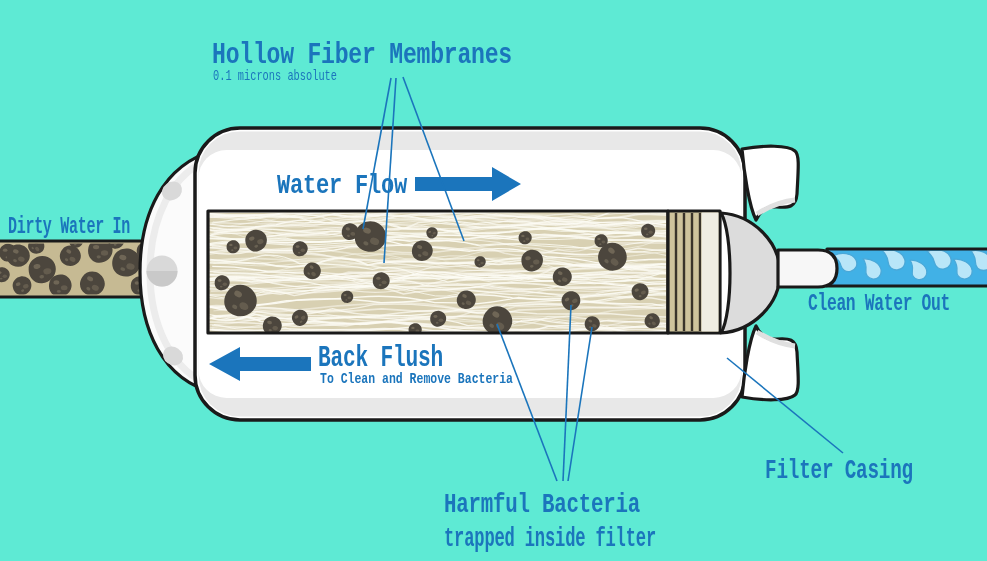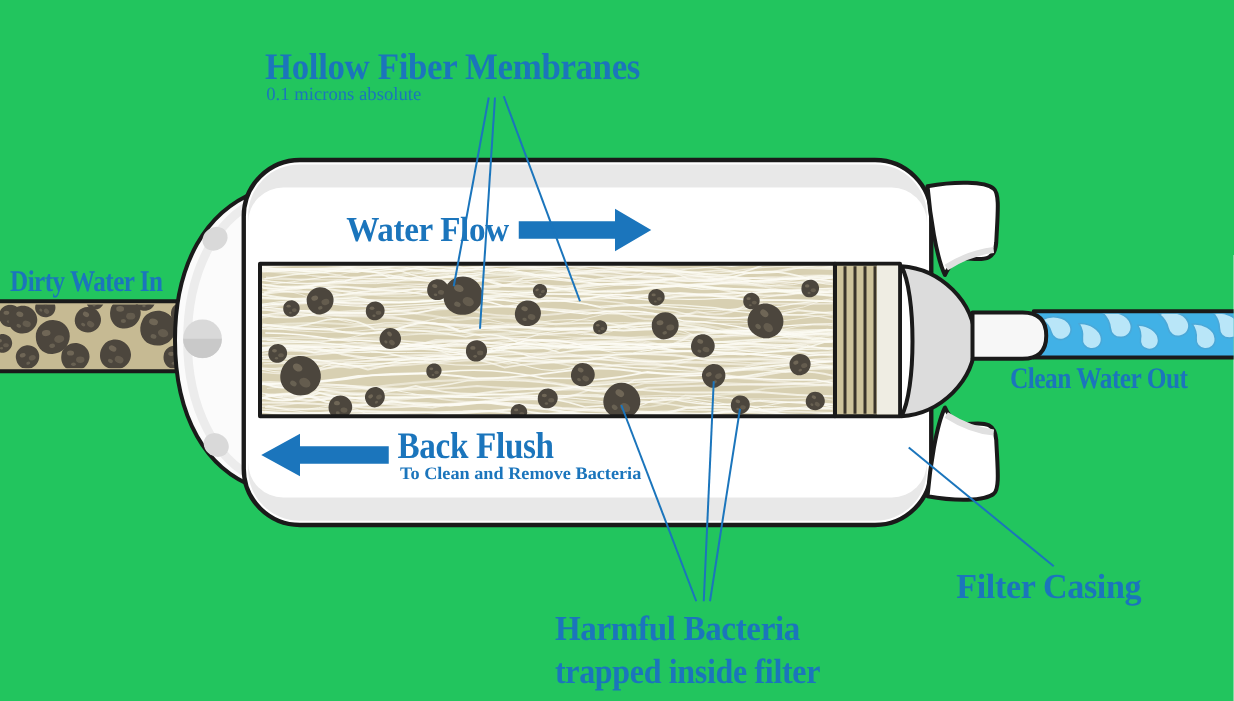--- a/index.html
+++ b/index.html
@@ -1,17 +1,17 @@
 <!DOCTYPE html>
 <html><head>
 <meta charset="utf-8">
 <style>
   html,body{margin:0;padding:0;background:#ffffff;}
   .stage{position:relative;width:987px;height:561px;overflow:hidden;
-         font-family:Liberation Serif, serif;background:#22c55e;}
+         font-family:Liberation Mono, monospace;background:#5eead4;}
   svg{position:absolute;left:0;top:0;}
   text{fill:#1b75bc;}
   .h1{font-size:30px;font-weight:bold;letter-spacing:-0.3px;}
   .h2{font-size:28px;font-weight:bold;letter-spacing:-0.3px;}
   .h3{font-size:24px;font-weight:bold;letter-spacing:-0.5px;}
   .sub{font-size:15px;font-weight:normal;}
   .leader{stroke:#1b75bc;stroke-width:1.6;fill:none;}
   .outline{stroke:#1a1a1a;stroke-width:3.2;stroke-linejoin:round;}
 </style>
 </head>

